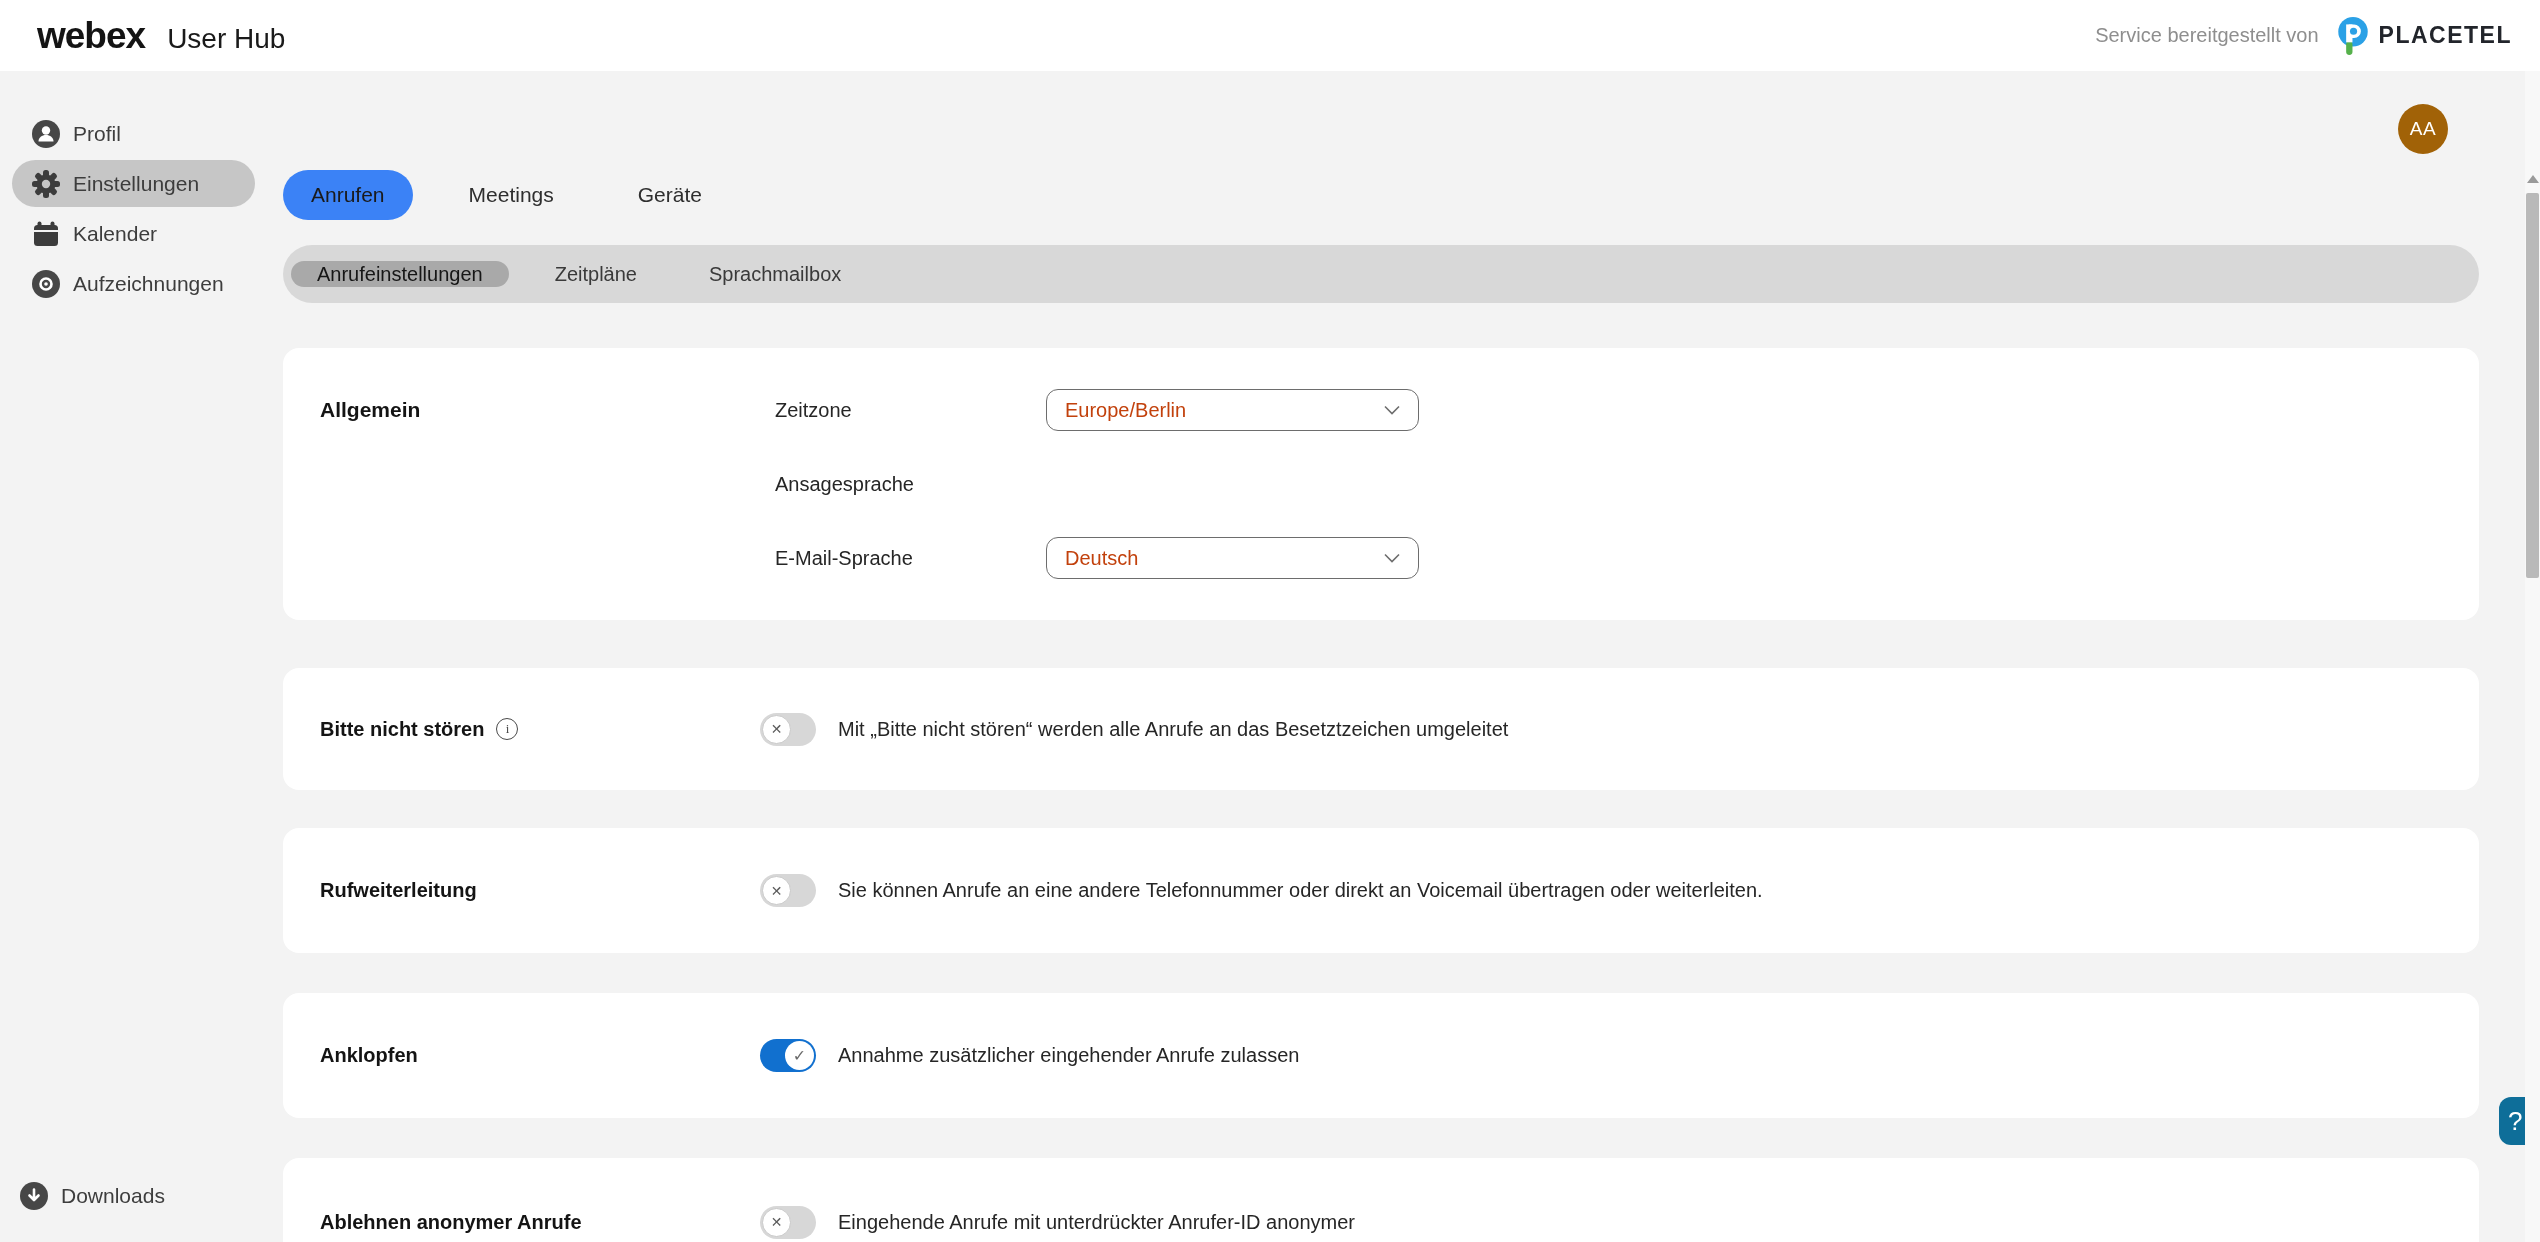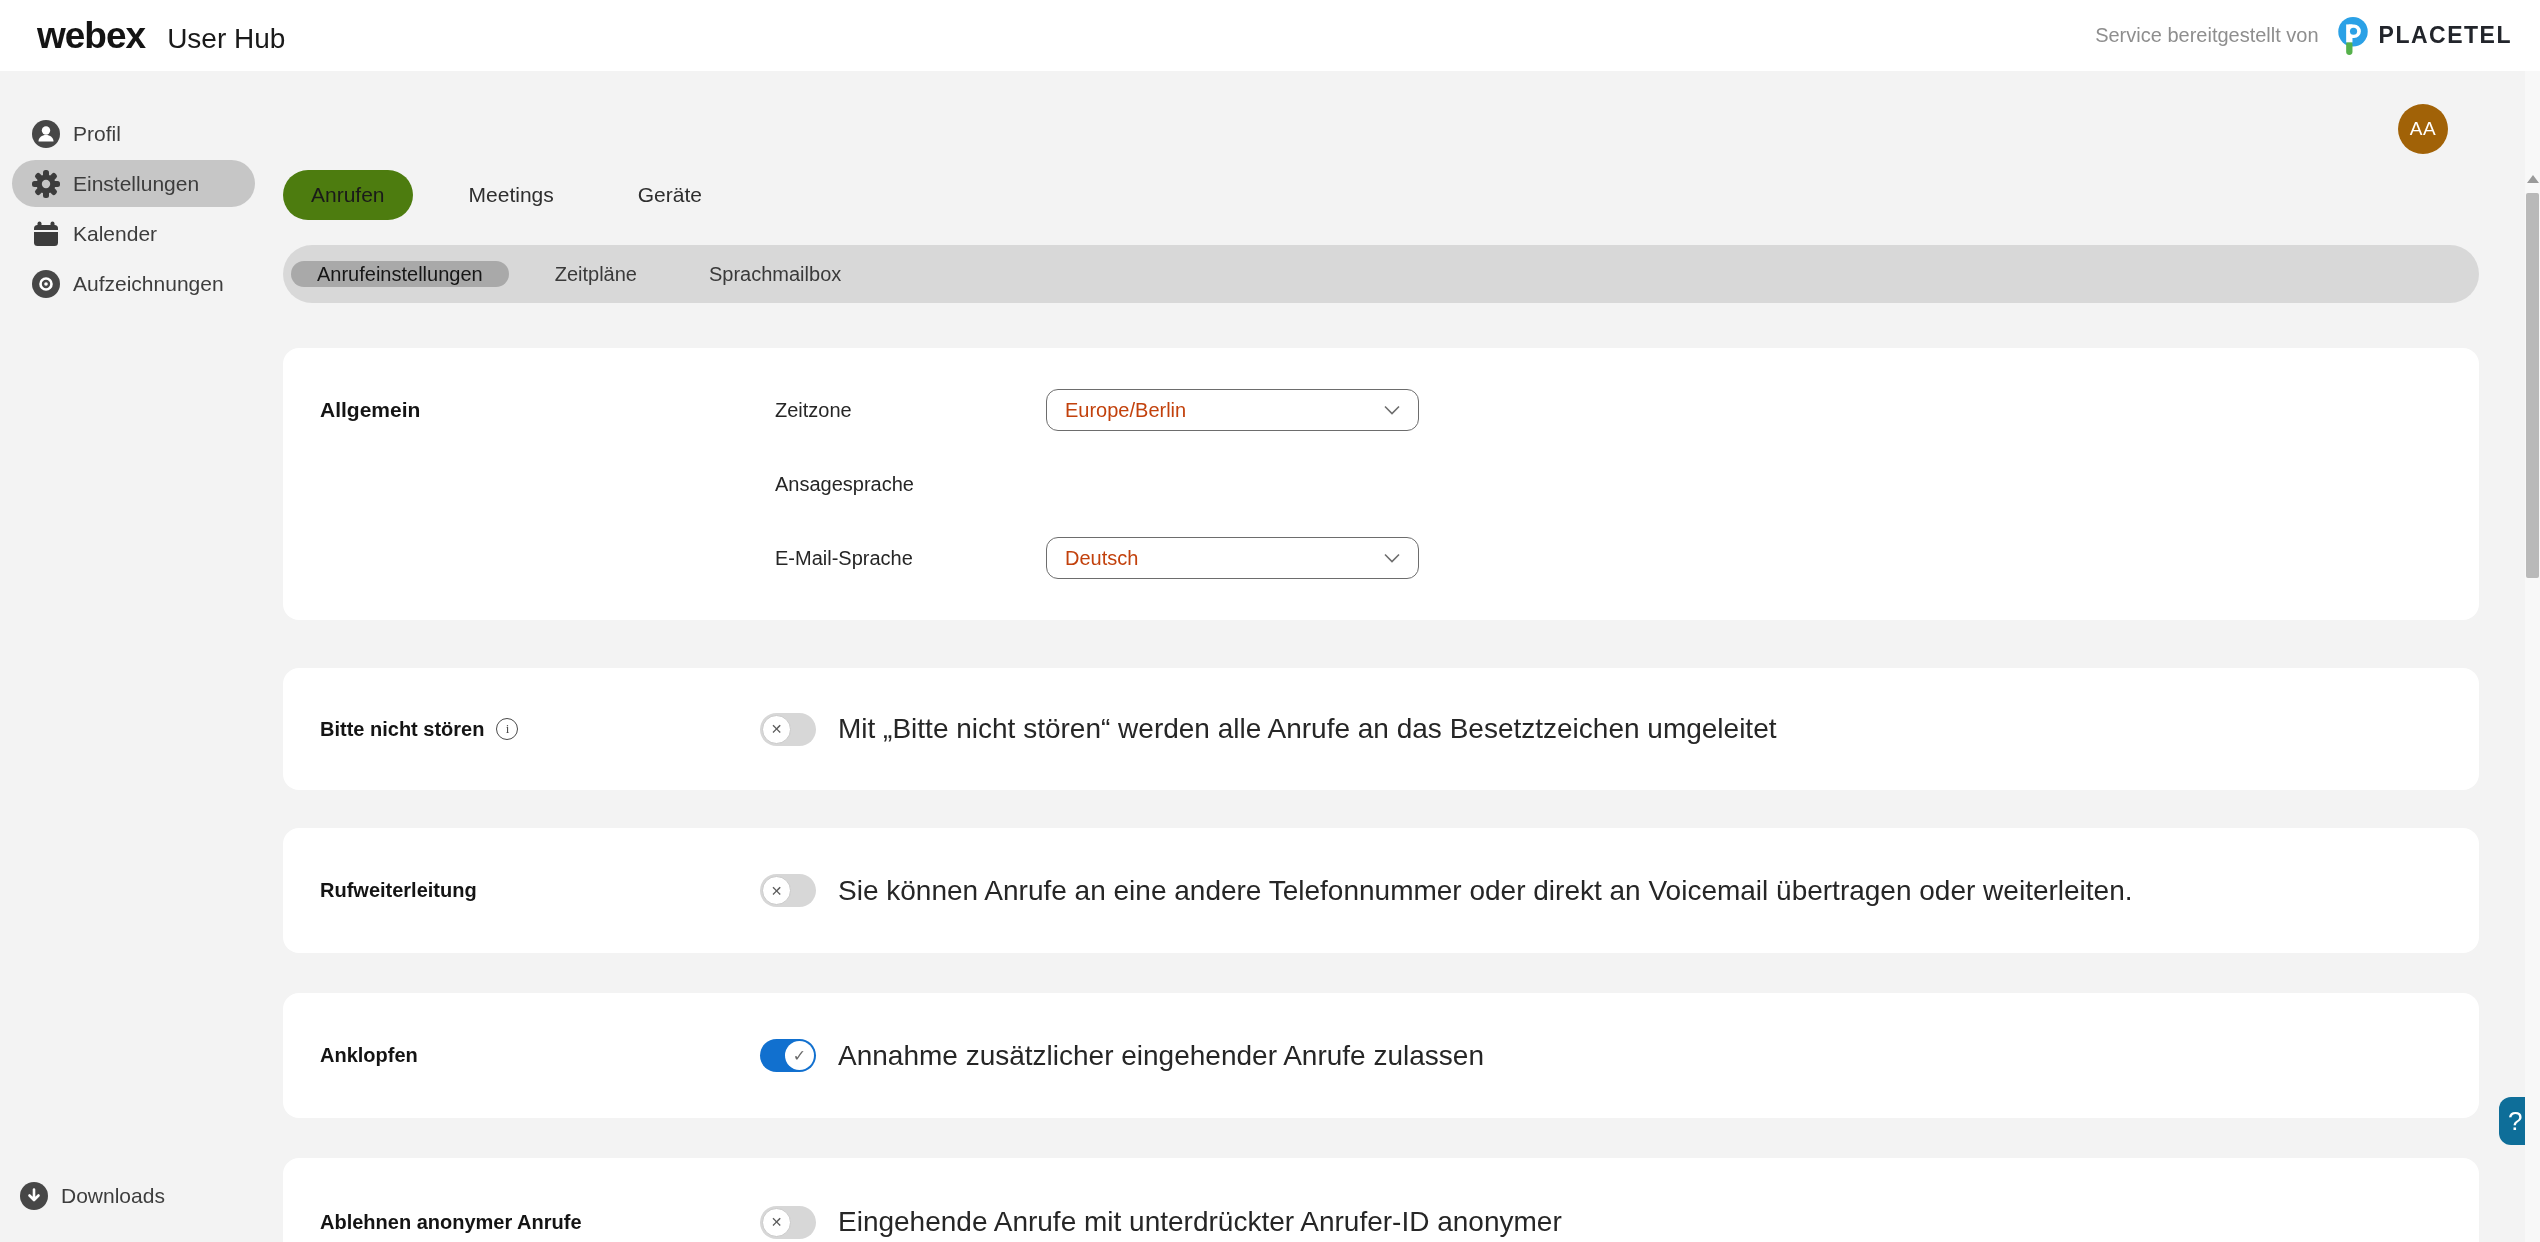--- a/index.html
+++ b/index.html
@@ -34,21 +34,21 @@
   .side-item .icon { width:30px; height:30px; display:flex; align-items:center; justify-content:center; }
   .side-item .lbl { margin-left:12px; font-size:21px; color:#3d3d3d; }
   .side-item-bottom { position:absolute; left:0; top:1172px; width:243px; }
 
   
   .tabs { position:absolute; left:283px; top:170px; display:flex; align-items:center; height:50px; }
   .tab {
     height:50px; border-radius:25px; padding:0 28px; margin-right:28px;
     display:flex; align-items:center; font-size:21px; color:#2e2e2e; cursor:pointer;
   }
-  .tab.selected { background:#4d7c0f; color:#1a1a1a;text-align:right; }
+  .tab.selected { background:#3b82f6; color:#1a1a1a;text-align:right; }
 
   .subtab-bar {
     position:absolute; left:283px; top:245px; width:2196px; height:58px;
     background:#d8d8d8; border-radius:29px; display:flex; align-items:center; padding-left:8px;
   }
   .subtab {
     height:26px; border-radius:21px; padding:0 26px; margin-right:20px;
     display:flex; align-items:center; font-size:20px; color:#3a3a3a; cursor:pointer;
   }
   .subtab.selected { background:#a9a9a9; color:#161616; }
@@ -82,21 +82,21 @@
   }
   .toggle { position:relative; width:56px; height:33px; border-radius:17px; flex:0 0 auto; cursor:pointer; }
   .toggle.off { background:#d7d7d7; }
   .toggle.on  { background:#1170cf; }
   .knob {
     position:absolute; top:2px; width:29px; height:29px; border-radius:50%; background:#fff;
     display:flex; align-items:center; justify-content:center; color:#5c5c5c;
   }
   .toggle.off .knob { left:2px; border:1px solid #c9c9c9; font-size:14px; }
   .toggle.on  .knob { right:2px; font-size:16px; color:#6a6a6a; }
-  .t-desc { margin-left:22px; font-size:28px; color:#262626; }
+  .t-desc { margin-left:22px; font-size:20px; color:#262626; }
 
   
   .avatar {
     position:absolute; left:2398px; top:104px; width:50px; height:50px; border-radius:50%;
     background:#a16207; color:#fff; font-size:19px; display:flex; align-items:center; justify-content:center;
     letter-spacing:0.5px; cursor:pointer;
   }
   .help-btn {
     position:absolute; right:0; top:1097px; width:41px; height:48px;
     background:#0e6e99; border-radius:12px 0 0 12px;

